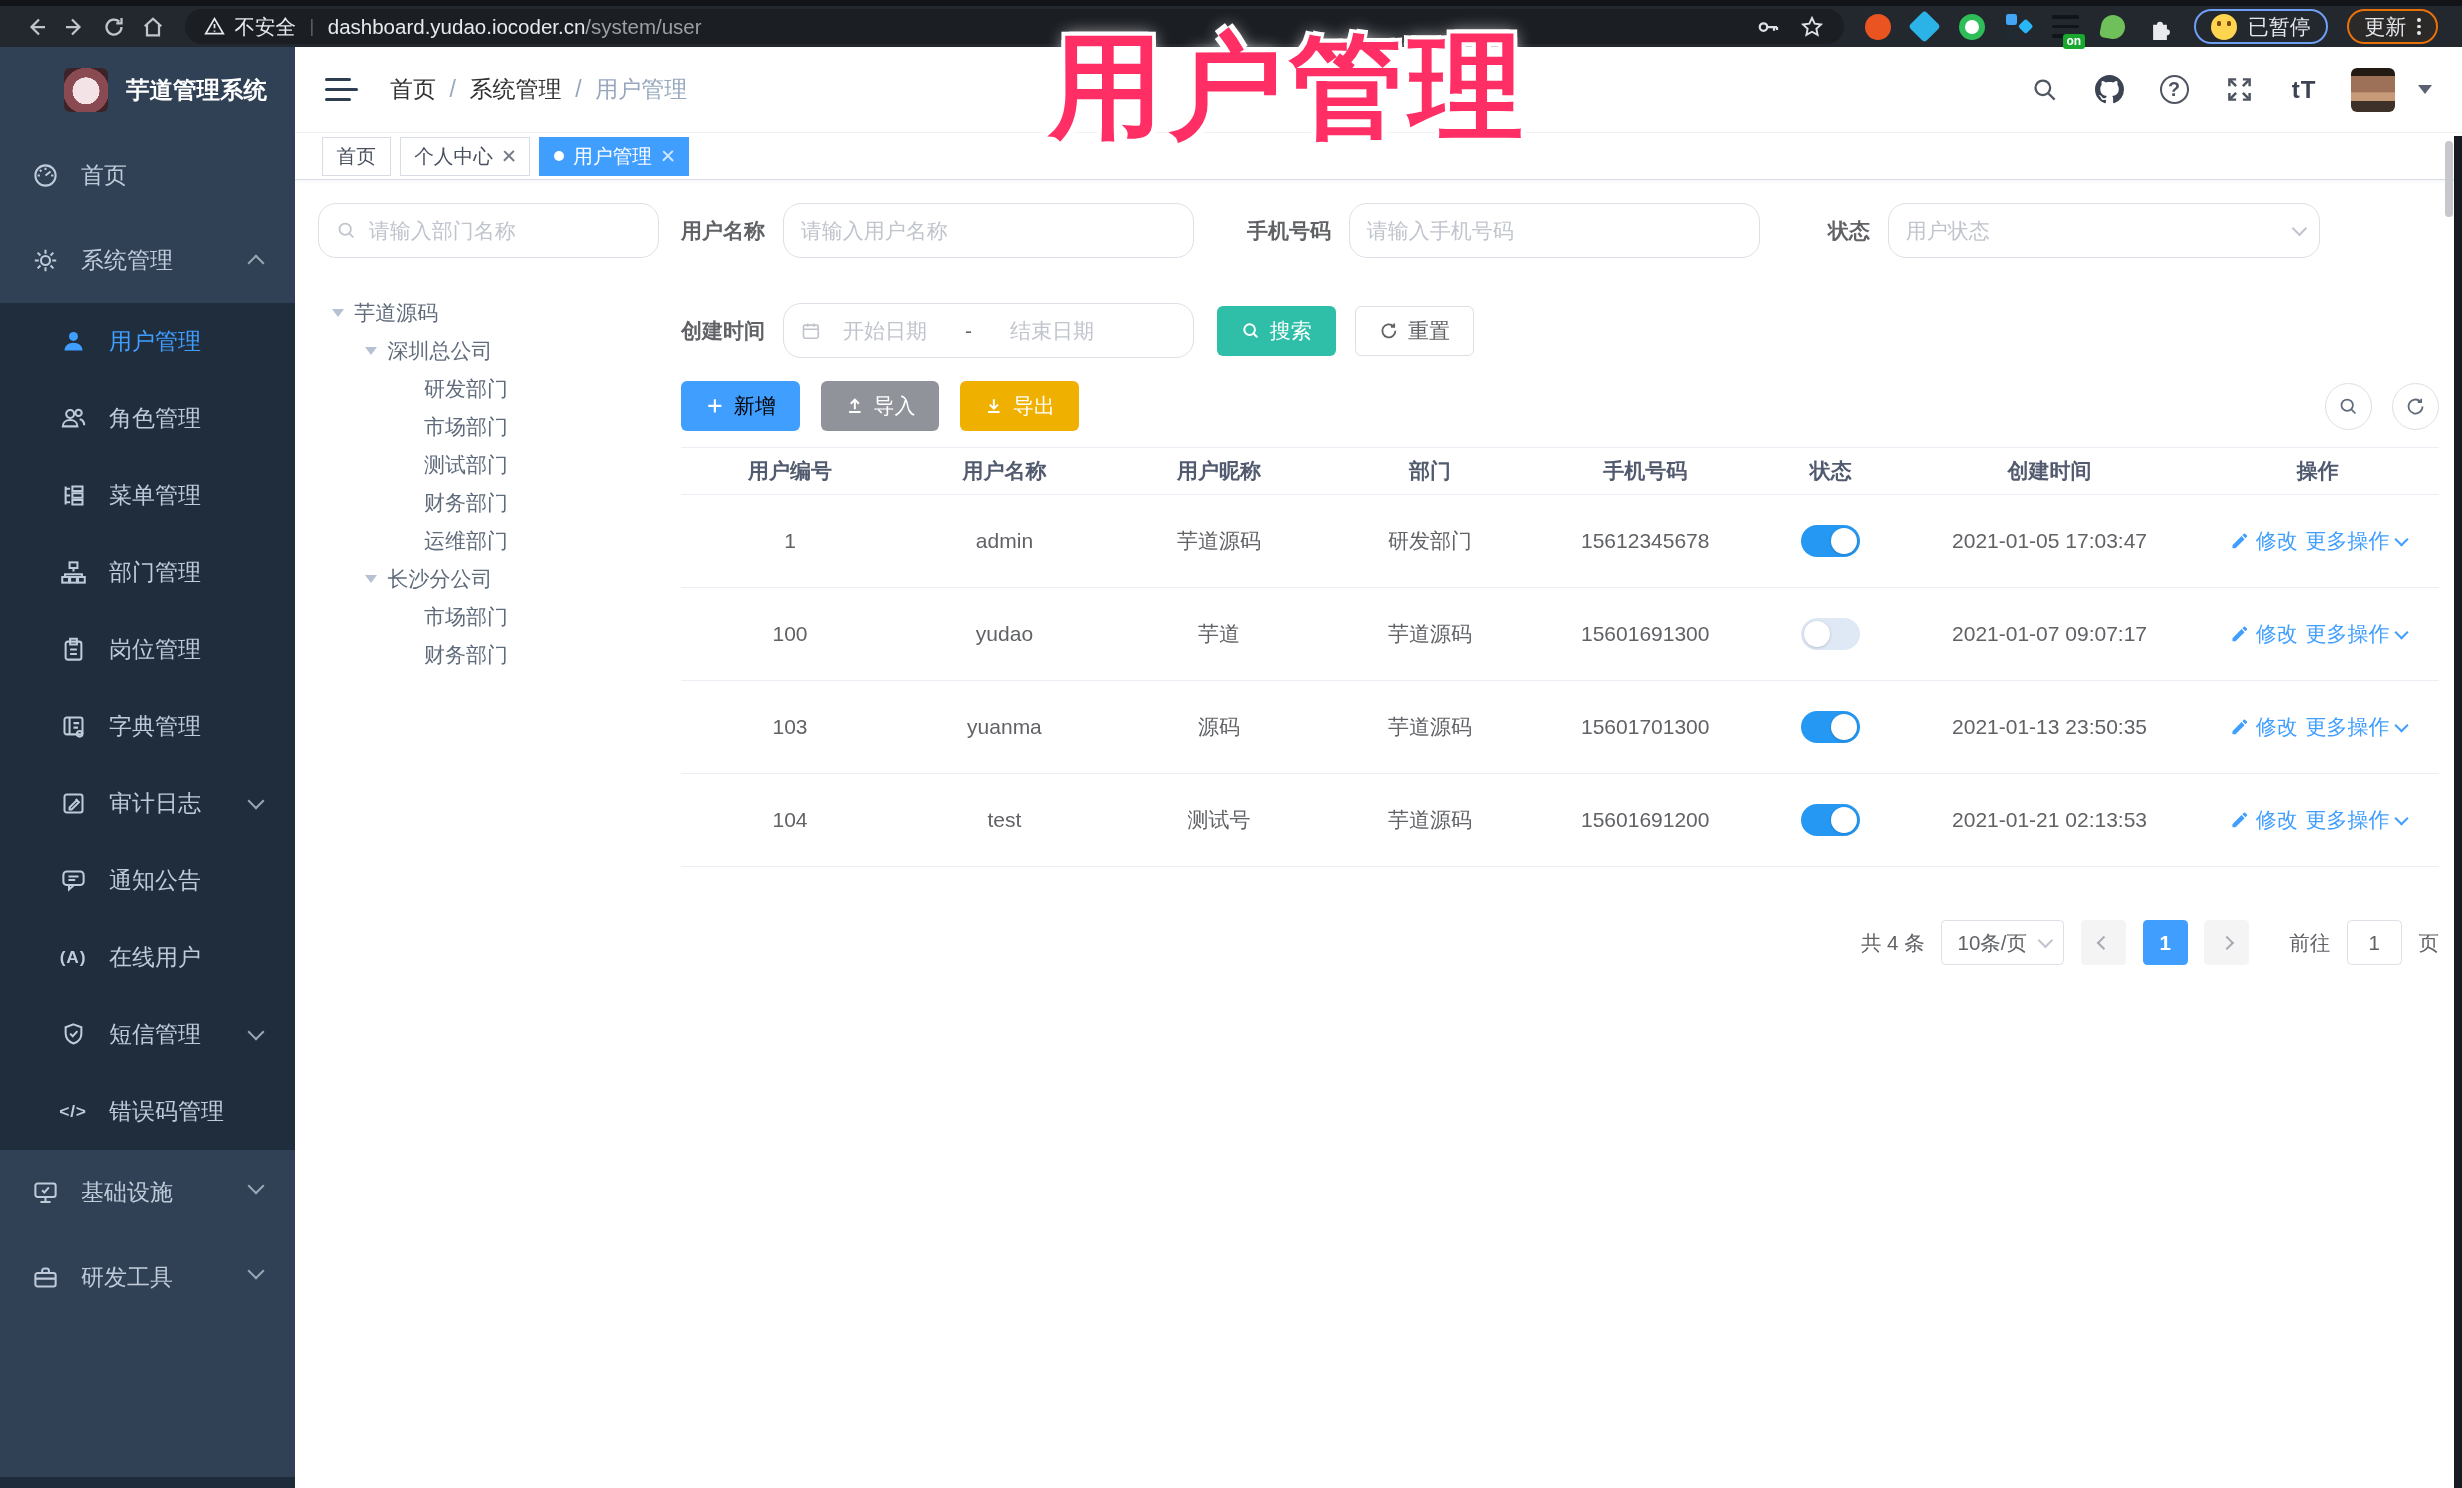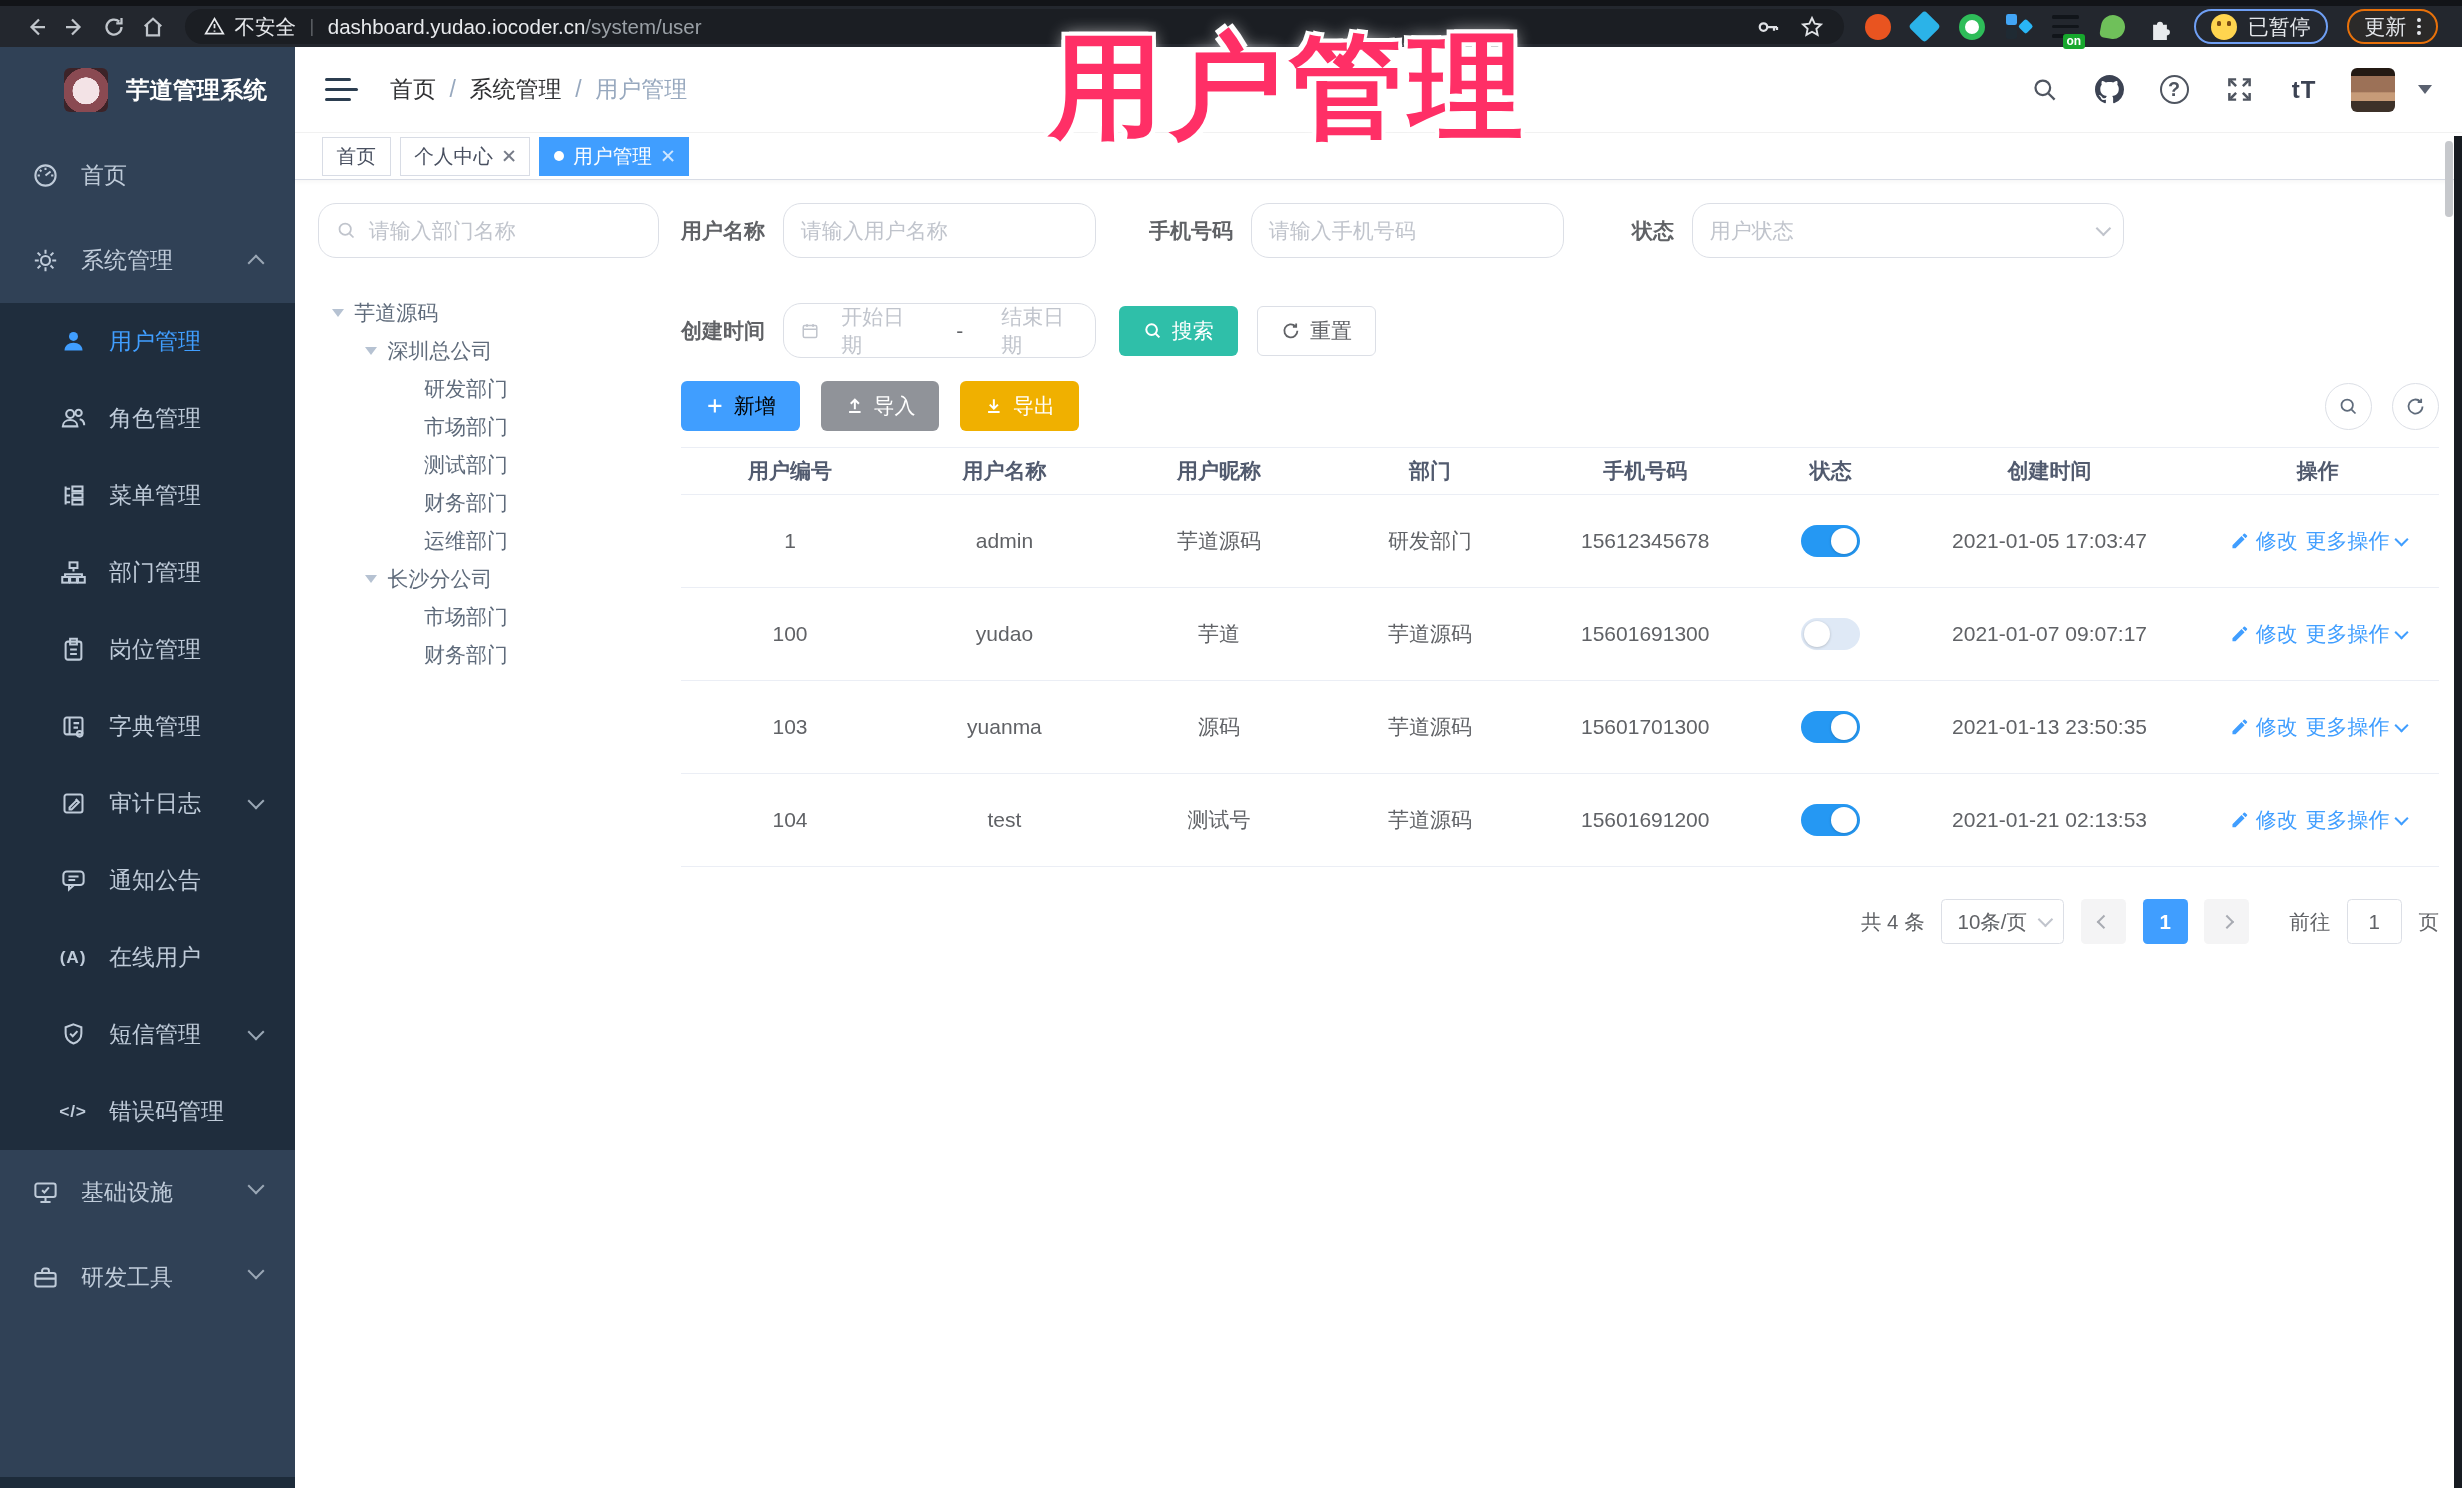--- a/index.html
+++ b/index.html
@@ -78,21 +78,21 @@
 .content{position:absolute;left:295px;top:180px;right:0;bottom:0;background:#fff}
 .tree-panel{position:absolute;left:23px;top:23px;width:341px}
 .inp{height:55px;border:1.5px solid #dcdfe6;border-radius:18px;background:#fff;display:flex;align-items:center;padding:0 16.7px;font-size:21px;color:#c0c4cc;gap:12px}
 .tree{margin-top:36px}
 .tnode{height:38px;display:flex;align-items:center;font-size:21px;color:#5f6b7b;cursor:pointer;gap:10.6px}
 .tnode.d0{padding-left:13.6px}.tnode.d1{padding-left:47px}.tnode.d2{padding-left:106px}
 .tcaret{width:0;height:0;border-left:6.8px solid transparent;border-right:6.8px solid transparent;border-top:8.3px solid #b6c2d2}
 .rpanel{position:absolute;left:386px;top:23px;right:23px}
 .frow{position:absolute;left:0;display:flex;align-items:center}
 .flabel{font-size:21px;font-weight:bold;color:#606266}
-.w470{width:313px}.w570{width:432px}
+.w470{width:411px}.w570{width:432px}
 .sel-chev{margin-left:auto;width:10.6px;height:10.6px;border-right:2.3px solid #c0c4cc;border-bottom:2.3px solid #c0c4cc;transform:rotate(45deg) translateY(-3px)}
 .daterange{justify-content:flex-start}
 .daterange .dph{color:#c0c4cc;font-size:21px}
 .daterange .dsep{color:#606266;margin:0 26px;font-size:21px}
 .btn{height:50px;border-radius:6px;display:inline-flex;align-items:center;justify-content:center;gap:9px;font-size:21px;cursor:pointer;padding:0 23px;border:1.5px solid transparent}
 .btn-search{background:#2fbfa9;color:#fff}
 .btn-reset{background:#fff;color:#606266;border-color:#dcdfe6}
 .btn-add{background:#409eff;color:#000000}
 .btn-import{background:#909399;color:#fff}
 .btn-export{background:#f0b000;color:#fff}
@@ -104,21 +104,21 @@
 .trow{display:flex;height:93px;align-items:center;border-bottom:1.5px solid #ebeef5}
 .td{font-size:21px;color:#606266;text-align:center;display:flex;align-items:center;justify-content:center;gap:7.6px}
 .c0{flex:0 0 12.4%}.c1{flex:0 0 12%}.c2{flex:0 0 12.4%}.c3{flex:0 0 11.6%}.c4{flex:0 0 12.9%}.c5{flex:0 0 8.2%}.c6{flex:0 0 16.7%}.c7{flex:0 0 13.8%}
 .toggle{width:59px;height:32px;border-radius:16px;position:relative;cursor:pointer}
 .toggle .knob{position:absolute;top:3px;width:26px;height:26px;border-radius:50%;background:#fff;box-shadow:0 0.8px 3px rgba(0,0,0,.2)}
 .toggle.on{background:#2598f3}.toggle.on .knob{right:3px}
 .toggle.off{background:#dfe9f6}.toggle.off .knob{left:3px}
 .alink{color:#409eff;font-size:21px;display:inline-flex;align-items:center;gap:6px;cursor:pointer}
 .a-chev{width:9.8px;height:9.8px;border-right:2.3px solid #409eff;border-bottom:2.3px solid #409eff;transform:rotate(45deg) translateY(-2.3px)}
 
-.pager{position:absolute;top:696px;right:0;display:flex;align-items:center;gap:16.7px;font-size:20.5px;color:#606266}
+.pager{position:absolute;top:717px;right:0;display:flex;align-items:center;gap:16.7px;font-size:20.5px;color:#606266}
 .psize{width:123px;height:45px;border:1.5px solid #dcdfe6;border-radius:4.5px;display:flex;align-items:center;justify-content:center;gap:10.6px;color:#606266;cursor:pointer}
 .pbtn{width:45px;height:45px;border-radius:4.5px;background:#f4f4f5;display:flex;align-items:center;justify-content:center;cursor:pointer;color:#a8abb2}
 .pcur{width:45px;height:45px;border-radius:4.5px;background:#409eff;color:#fff;display:flex;align-items:center;justify-content:center;font-weight:bold;cursor:pointer}
 .pchev{width:9.8px;height:9.8px;border-right:2.3px solid #a8abb2;border-bottom:2.3px solid #a8abb2}
 .pchev.l{transform:rotate(135deg)}.pchev.r{transform:rotate(-45deg)}
 .goto-inp{width:55px;height:45px;border:1.5px solid #dcdfe6;border-radius:4.5px;display:flex;align-items:center;justify-content:center;color:#606266}
 
 .overlay-title{position:absolute;left:1049px;top:10.6px;font-size:114px;font-weight:800;letter-spacing:6px;color:#ff2f66;z-index:50;text-shadow:-3.8px -3.8px 0 #fff,3.8px -3.8px 0 #fff,-3.8px 3.8px 0 #fff,3.8px 3.8px 0 #fff,0 0 16.7px rgba(255,255,255,.95)}
 .win-edge{position:absolute;right:0;top:136px;width:7.6px;bottom:0;background:#171b21;z-index:4}
 .scroll-thumb{position:absolute;right:9px;top:141px;width:7.6px;height:76px;background:#c6c8cc;border-radius:3.8px;z-index:4}

